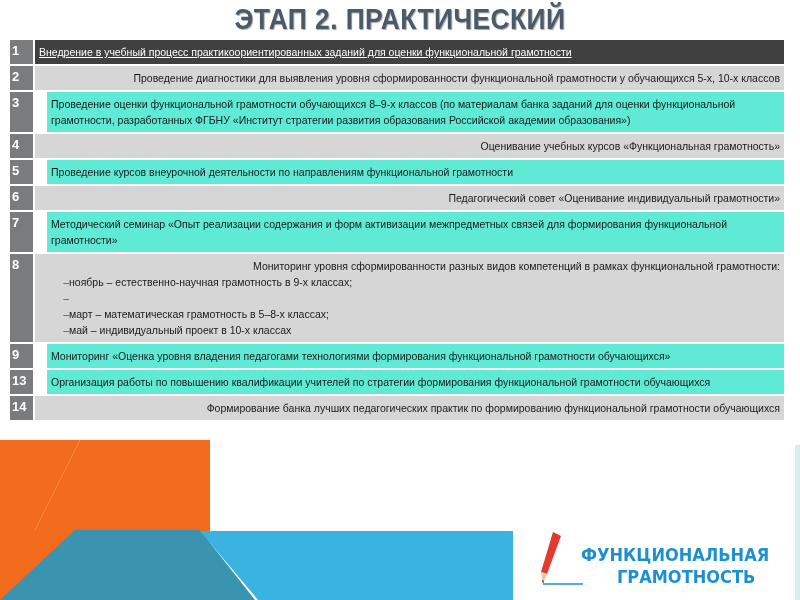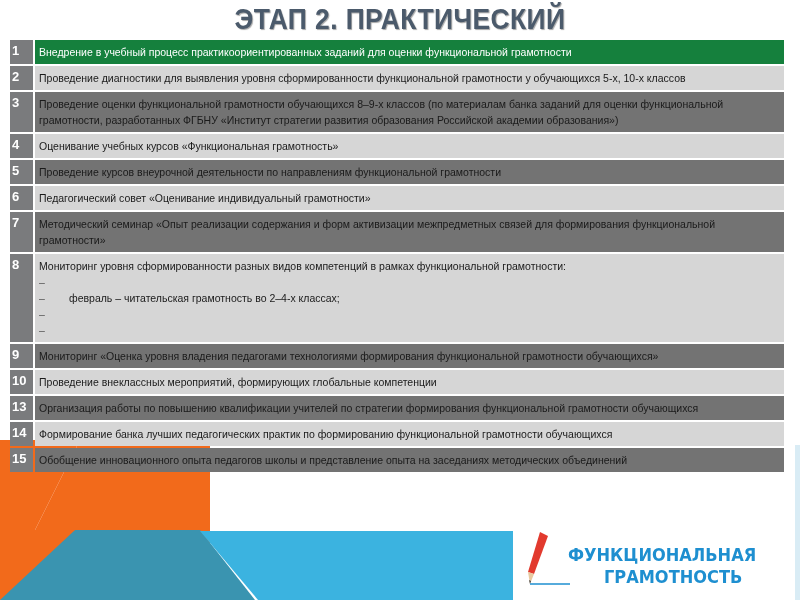--- a/index.html
+++ b/index.html
@@ -26,27 +26,27 @@
   }
   .num {
     width:23px; flex:0 0 23px; background:#7a7b7d; color:#ffffff;
     font-size:13px; font-weight:bold; padding:3px 0 0 2px; box-sizing:border-box;
     margin-right:2px;
   }
   .txt {
     flex:1; font-size:10.5px; color:#1a1a1a; padding:4px 4px 4px 4px;
     line-height:16px; box-sizing:border-box;
   }
-  .row.odd .txt { background:#737373; }
-  .row.even .txt { background:#d6d6d6; }
-  .row.first .txt { background:#15803d; color:#ffffff; }
+  .row.odd .txt { background:#5eead4;margin-left:12px; }
+  .row.even .txt { background:#d6d6d6;text-align:right; }
+  .row.first .txt { background:#404040; color:#ffffff;text-decoration:underline; }
   .sub { display:flex; }
   .dash { width:30px; color:#555; }
   .logo {
-    position:absolute; left:526px; top:530px; width:250px; height:70px;
+    position:absolute; left:539px; top:530px; width:250px; height:70px;
   }
   .logo-line1, .logo-line2 {
     position:absolute; color:#1e8fd0; font-weight:bold; font-family:"DejaVu Sans", sans-serif;
     letter-spacing:0px;
   }
   .logo-line1 { left:42px; top:14px; font-size:18px; transform:scaleX(0.9); transform-origin:left; }
   .logo-line2 { left:78px; top:36px; font-size:18px; transform:scaleX(0.9); transform-origin:left; }
 </style>
 </head>
 <body>
@@ -90,52 +90,46 @@
   <div class="row odd">
     <div class="num">7</div>
     <div class="txt">Методический семинар «Опыт реализации содержания и форм активизации межпредметных связей для формирования функциональной грамотности»</div>
   </div>
   <div class="row even">
     <div class="num">8</div>
     <div class="txt">
       <div>Мониторинг уровня сформированности разных видов компетенций в рамках функциональной грамотности:</div>
       <div class="sub">
         <span class="dash">–</span>
-      </div>
-      <div class="sub">
-        <span class="dash">–</span>
-        <span>февраль – читательская грамотность во 2–4-х классах;</span>
+        <span>ноябрь – естественно-научная грамотность в 9-х классах;</span>
       </div>
       <div class="sub">
         <span class="dash">–</span>
       </div>
       <div class="sub">
         <span class="dash">–</span>
+        <span>март – математическая грамотность в 5–8-х классах;</span>
+      </div>
+      <div class="sub">
+        <span class="dash">–</span>
+        <span>май – индивидуальный проект в 10-х классах</span>
       </div>
     </div>
   </div>
   <div class="row odd">
     <div class="num">9</div>
     <div class="txt">Мониторинг «Оценка уровня владения педагогами технологиями формирования функциональной грамотности обучающихся»</div>
-  </div>
-  <div class="row even">
-    <div class="num">10</div>
-    <div class="txt">Проведение внеклассных мероприятий, формирующих глобальные компетенции</div>
   </div>
   <div class="row odd">
     <div class="num">13</div>
     <div class="txt">Организация работы по повышению квалификации учителей по стратегии формирования функциональной грамотности обучающихся</div>
   </div>
   <div class="row even">
     <div class="num">14</div>
     <div class="txt">Формирование банка лучших педагогических практик по формированию функциональной грамотности обучающихся</div>
-  </div>
-  <div class="row odd">
-    <div class="num">15</div>
-    <div class="txt">Обобщение инновационного опыта педагогов школы и представление опыта на заседаниях методических объединений</div>
   </div>
 </div>
 
 <div class="logo">
   <svg width="50" height="60" viewBox="0 0 50 60" style="position:absolute;left:0;top:0;">
     <polygon points="14,2 22,6 8,44 2,42" fill="#e23a2e"></polygon>
     <polygon points="2,42 8,44 4,54" fill="#e8c9a0"></polygon>
     <polygon points="3,50 5,51 4,54" fill="#444"></polygon>
     <line x1="4" y1="54" x2="44" y2="54" stroke="#1e8fd0" stroke-width="1.5"></line>
   </svg>

